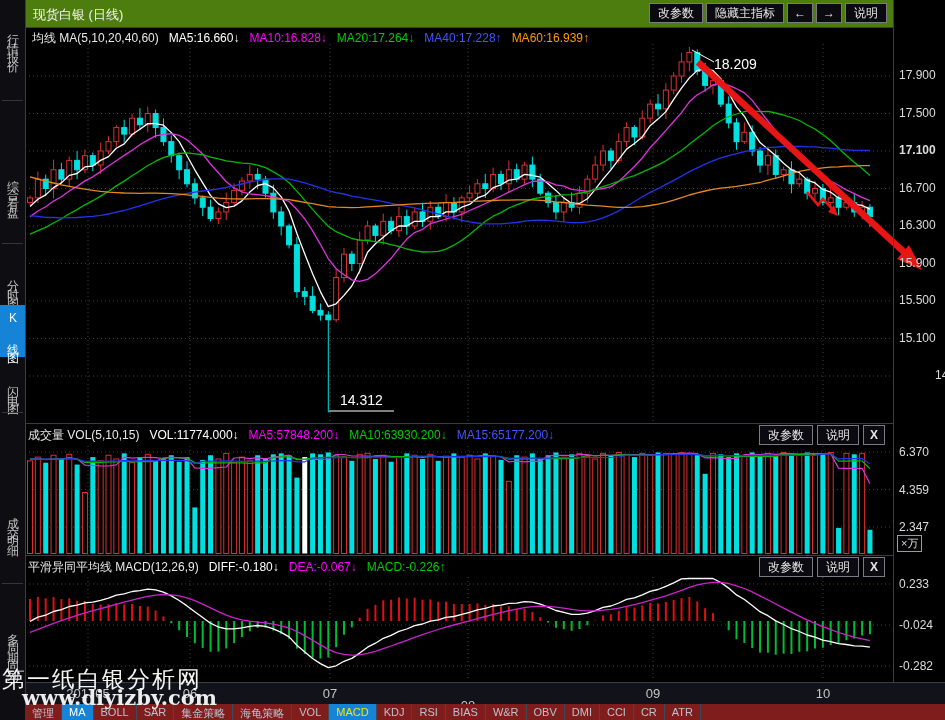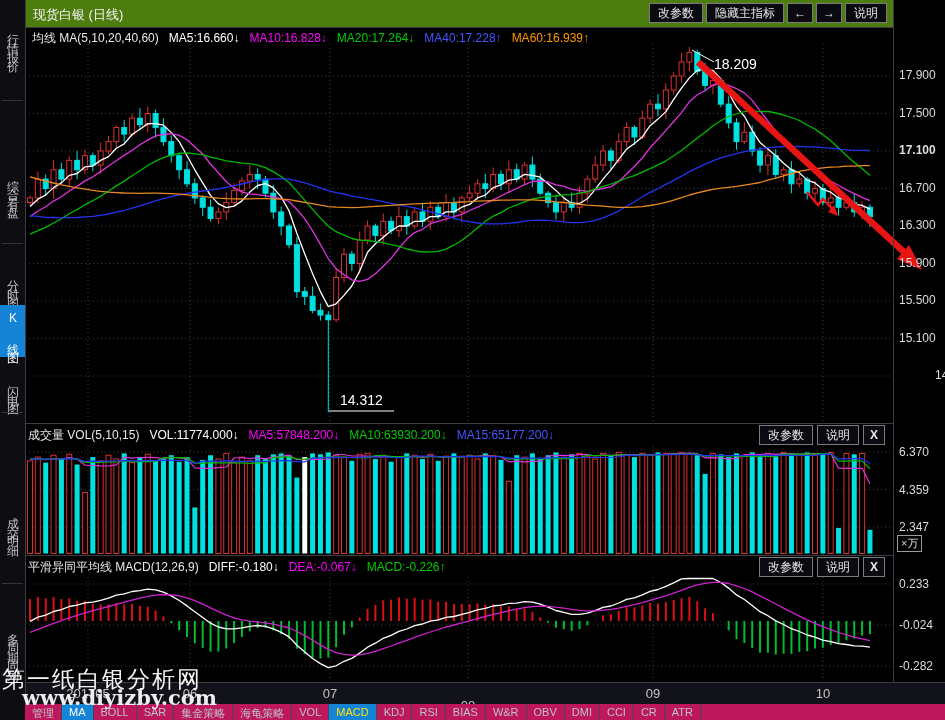--- a/index.html
+++ b/index.html
@@ -24,21 +24,21 @@
   .ind-row{z-index:4;font-size:12px;white-space:nowrap;}
   .ind-part{margin-right:10px;}
   .pane-btns{position:absolute;display:flex;gap:4px;z-index:5;}
   
   .ax-label{position:absolute;color:#dcdcdc;font-size:12px;z-index:4;}
   #unit-badge{border:1px solid #9a9aa2;color:#dcdcdc;font-size:11px;padding:0 3px;z-index:4;}
   .x-label{position:absolute;color:#c4c4c4;font-size:13px;transform:translateX(-50%);z-index:4;}
   
   #date-strip{left:25px;top:682px;width:920px;height:21px;background:#12121a;
               border-top:1px solid #3c3c46;border-bottom:1px solid #3c3c46;z-index:3;}
-  #toolbar{left:25px;top:704px;width:920px;height:16px;background:#be185d;display:flex;z-index:6;}
+  #toolbar{left:25px;top:704px;width:920px;height:16px;background:#7f1d1d;display:flex;z-index:6;}
   .tb-item{color:#b9c2cc;font-size:11px;padding:2px 7px 6px 7px;border-right:1px solid #3f4854;
            white-space:nowrap;cursor:pointer;font-family:"Liberation Sans",sans-serif;}
   .tb-item.active{background:#1584d6;color:#fff;}
   
   .hsep{position:absolute;left:25px;width:868px;height:1px;background:#3c3c46;z-index:3;}
   #vline-axis{position:absolute;left:893px;top:0;width:1px;height:682px;background:#3c3c46;z-index:3;}
   
   .anno{position:absolute;color:#fff;font-size:14px;z-index:5;}
   #wm1{left:2px;top:664px;color:#f4f4f4;font-size:23px;letter-spacing:2px;z-index:7;
        font-family:"Liberation Serif",serif;}

